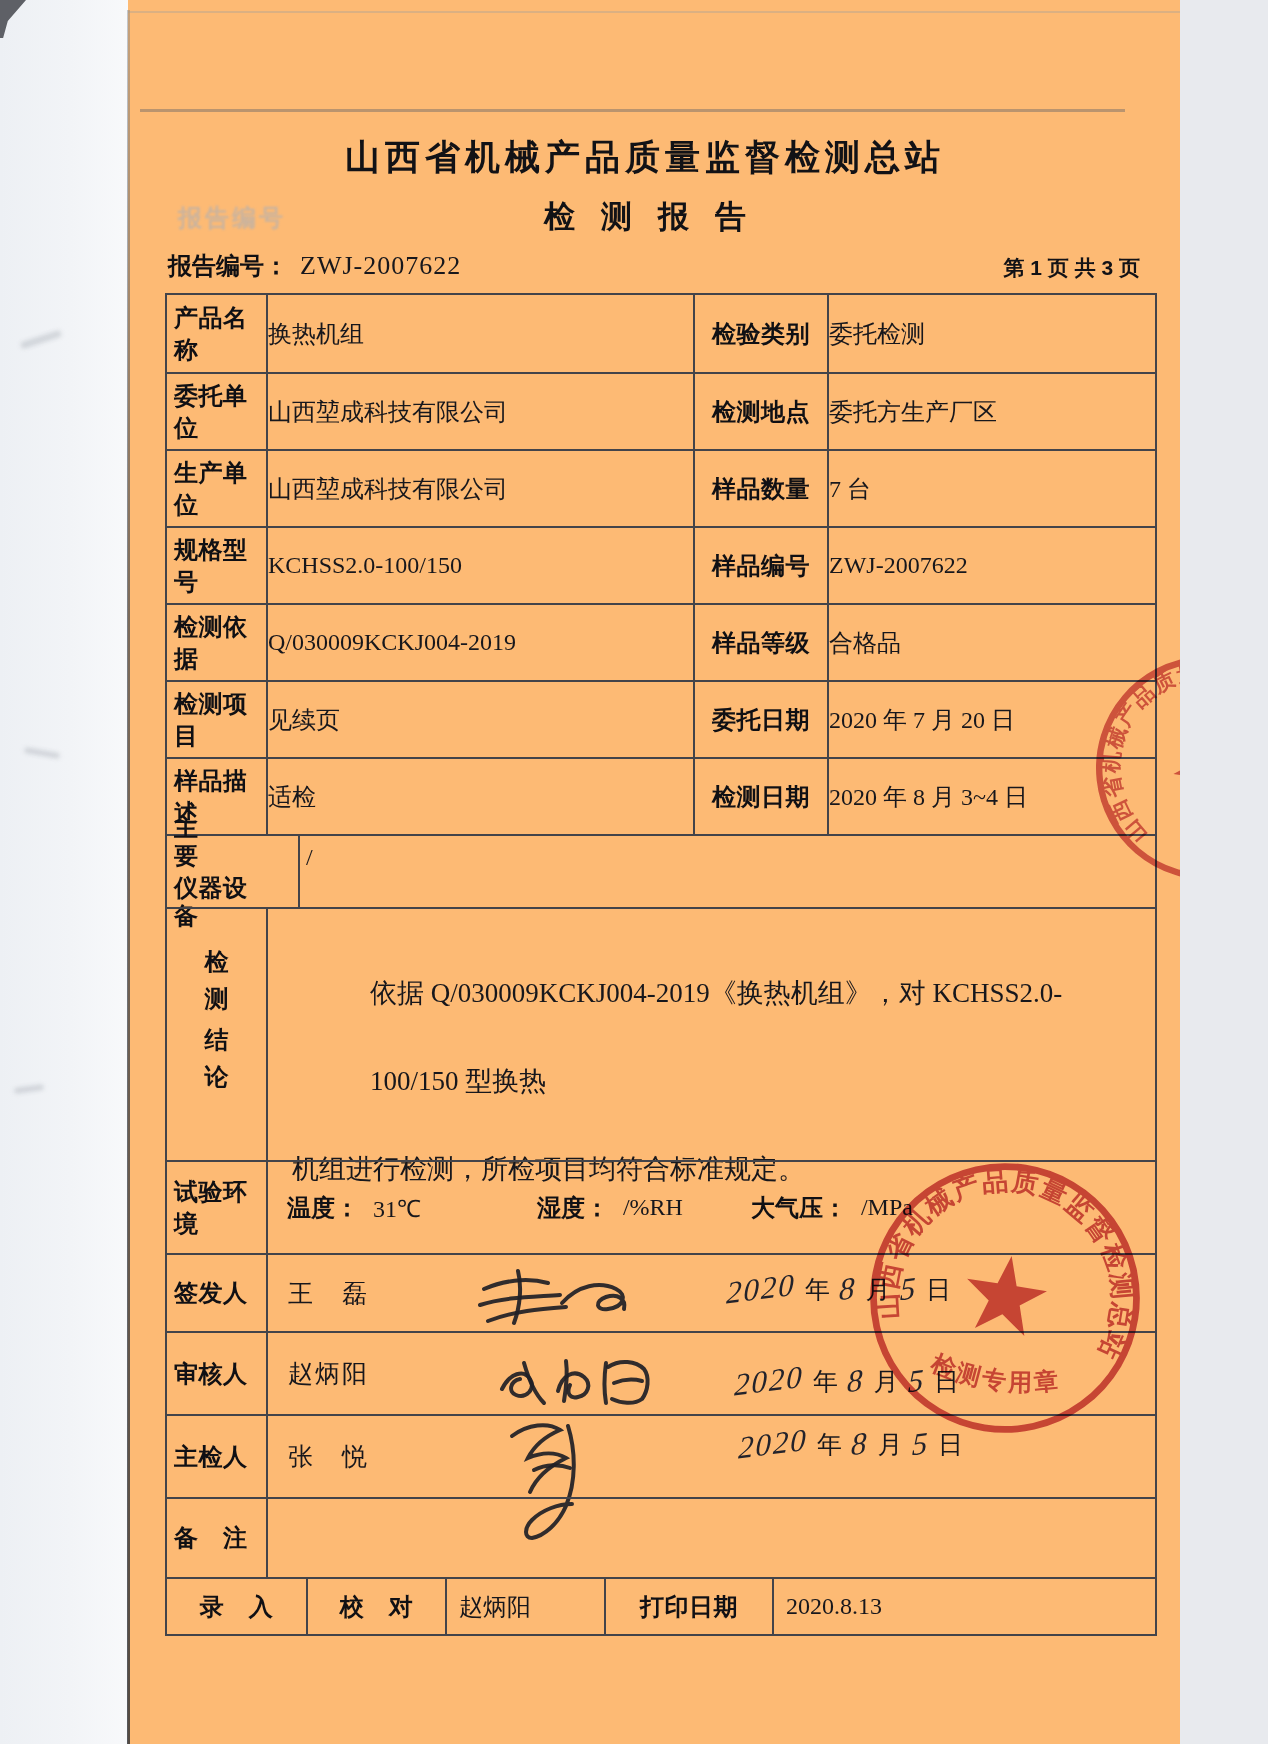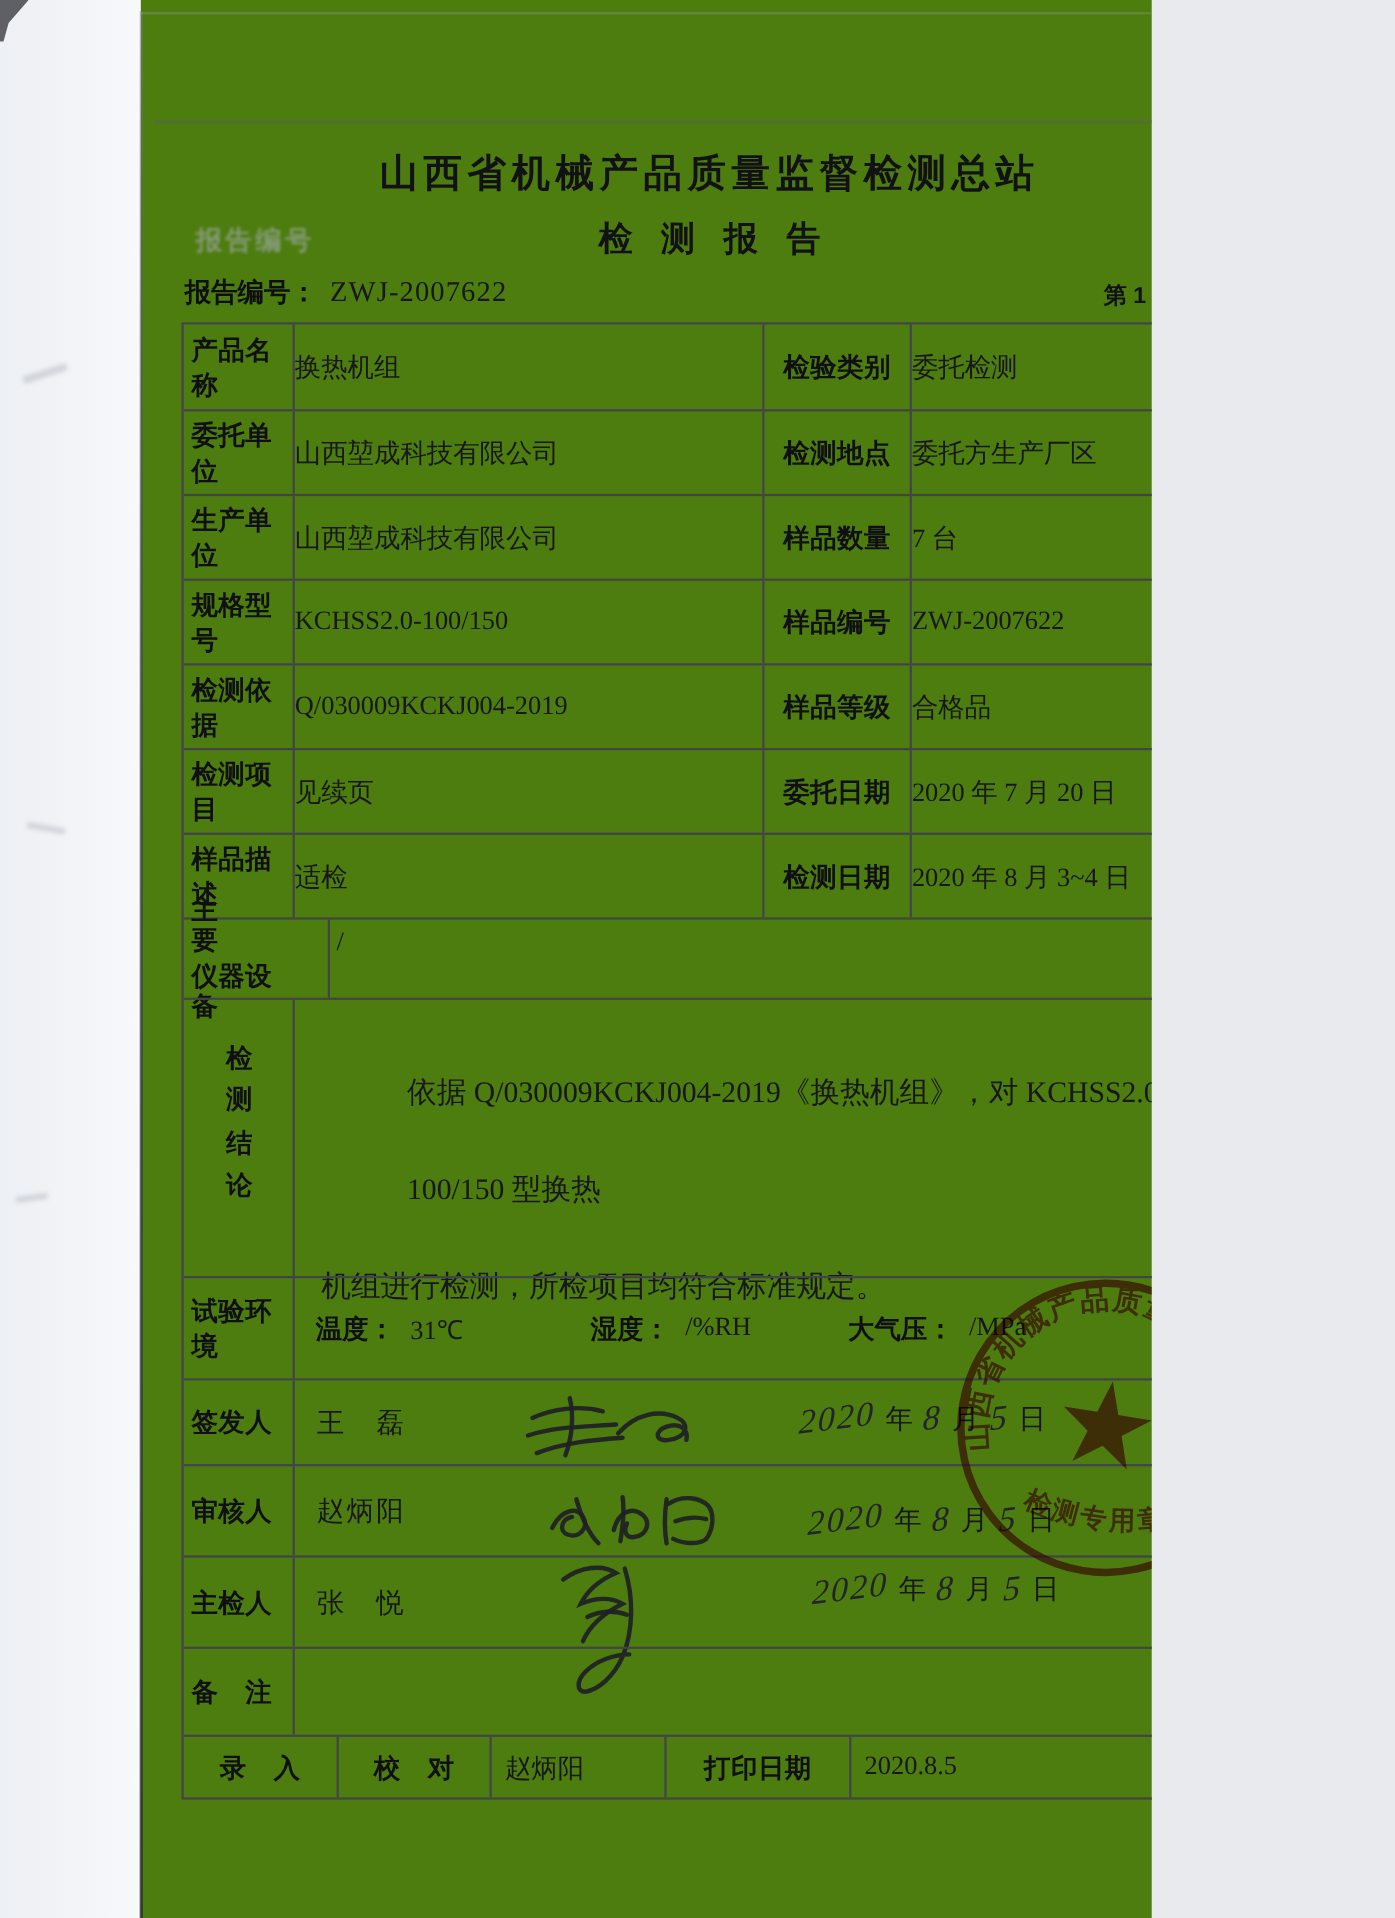--- a/index.html
+++ b/index.html
@@ -1,16 +1,16 @@
 <!DOCTYPE html>
 <html><head>
 <meta charset="utf-8">
 <style>
   html,body{margin:0;padding:0;background:#e8eaee;}
-  .page{position:relative;width:1047px;height:1744px;background:#4d7c0f;overflow:hidden;
+  .page{position:relative;width:1180px;height:1744px;background:#fdba74;overflow:hidden;
         font-family:"Liberation Serif",serif;color:#17171c;}
   .abs{position:absolute;}
   
   .scan-left{left:0;top:0;width:128px;height:1744px;
      background:linear-gradient(90deg,#edf0f4 0%,#f2f4f7 55%,#f8f9fb 100%);}
   .scan-vline{left:127px;top:10px;width:3px;height:1734px;
      background:linear-gradient(180deg,rgba(120,125,132,.40) 0%,rgba(70,73,79,.70) 35%,rgba(48,50,55,.82) 100%);}
   .scan-hline-top{left:128px;top:11px;width:1118px;height:2px;background:rgba(150,154,161,.32);}
   .scan-hline2{left:140px;top:109px;width:985px;height:3px;background:rgba(92,95,102,.42);}
   .corner-blob{left:0;top:0;width:26px;height:38px;background:#44464c;
@@ -151,21 +151,21 @@
       </div>
     </div>
 
     <div class="row h-env">
       <div class="c lab w-l1">试验环境</div>
       <div class="c env-cell" style="flex:1;">
         <span class="b">温度：</span>
         <span class="s">31℃</span>
         <span class="b" style="margin-left:116px;">湿度：</span>
         <span class="s">/%RH</span>
-        <span class="b" style="margin-left:88px;">大气压：</span>
+        <span class="b" style="margin-left:68px;">大气压：</span>
         <span class="s">/MPa</span>
       </div>
     </div>
 
     <div class="row h-s1">
       <div class="c lab w-l1">签发人</div>
       <div class="c sig-cell">
         <span class="sig-name">王　磊</span>
         <svg class="sig-svg" style="left:206px;top:4px;" width="160" height="70" viewBox="0 0 160 70">
           <path d="M10,30 C28,22 52,18 74,24"></path>
@@ -232,21 +232,21 @@
     <div class="row h-rem">
       <div class="c lab w-l1">备　注</div>
       <div class="c val" style="flex:1;"></div>
     </div>
 
     <div class="row h-ft">
       <div class="c lab ctr ft-c1">录　入</div>
       <div class="c lab ctr ft-c3">校　对</div>
       <div class="c val ft-c4" style="padding-left:12px;">赵炳阳</div>
       <div class="c lab ctr ft-c5">打印日期</div>
-      <div class="c val ft-c6" style="padding-left:12px;">2020.8.5</div>
+      <div class="c val ft-c6" style="padding-left:12px;">2020.8.13</div>
     </div>
 
   </div>
 
   <svg class="stamp" style="left:860px;top:1153px;transform:rotate(9deg);opacity:.82;" width="290" height="290" viewBox="0 0 300 300">
     <circle cx="150" cy="150" r="136" fill="none" stroke-width="7" stroke="#bc3a50"></circle>
     <g transform="rotate(-24 150 150)">
       <path id="ringPathA" d="M38,150 a112,112 0 1,1 224,0 a112,112 0 1,1 -224,0" fill="none"></path>
       <text font-size="27" letter-spacing="2" fill="#bc3a50">
         <textPath href="#ringPathA" startOffset="8">山西省机械产品质量监督检测总站</textPath>

